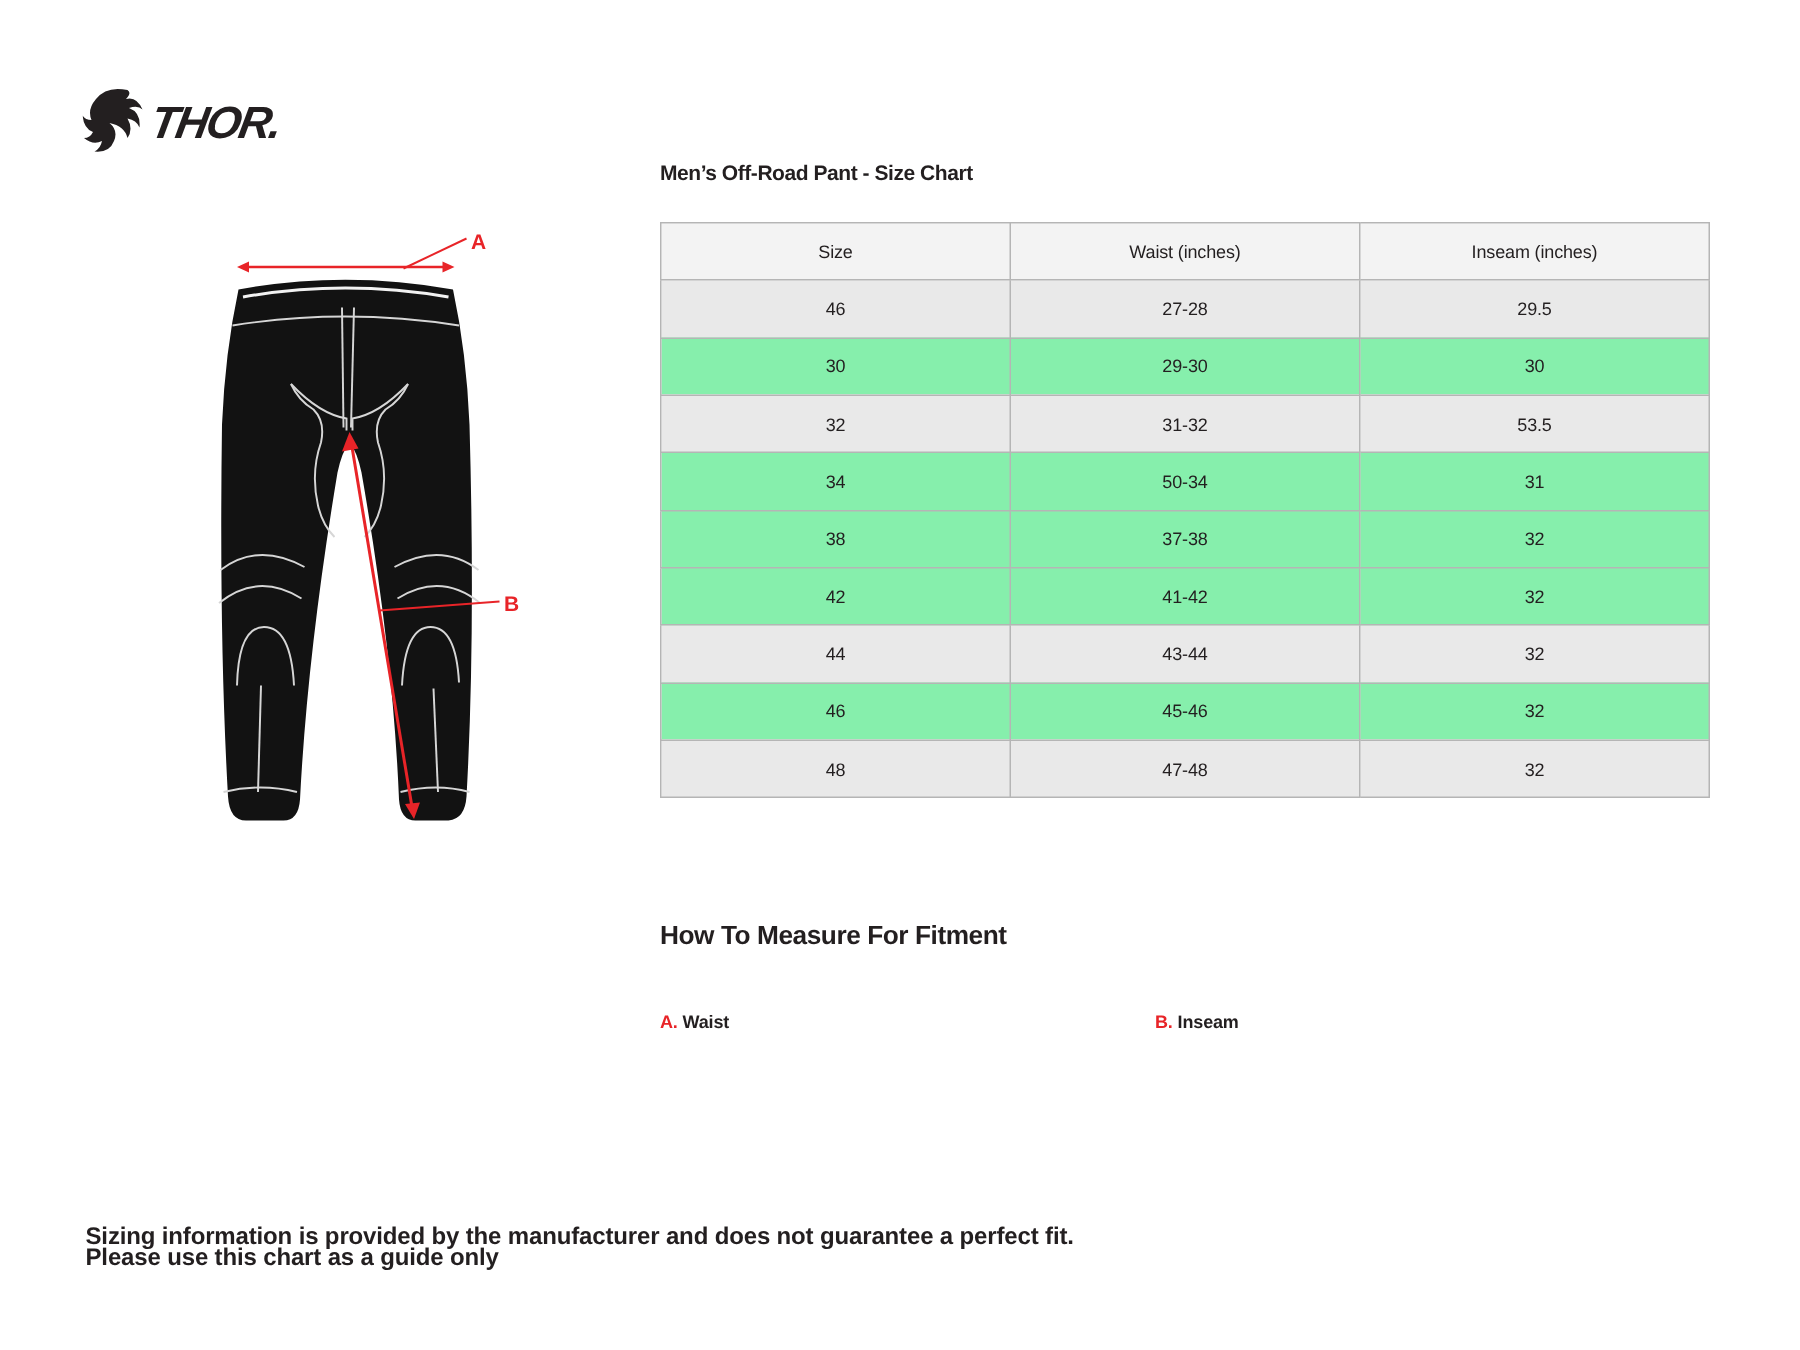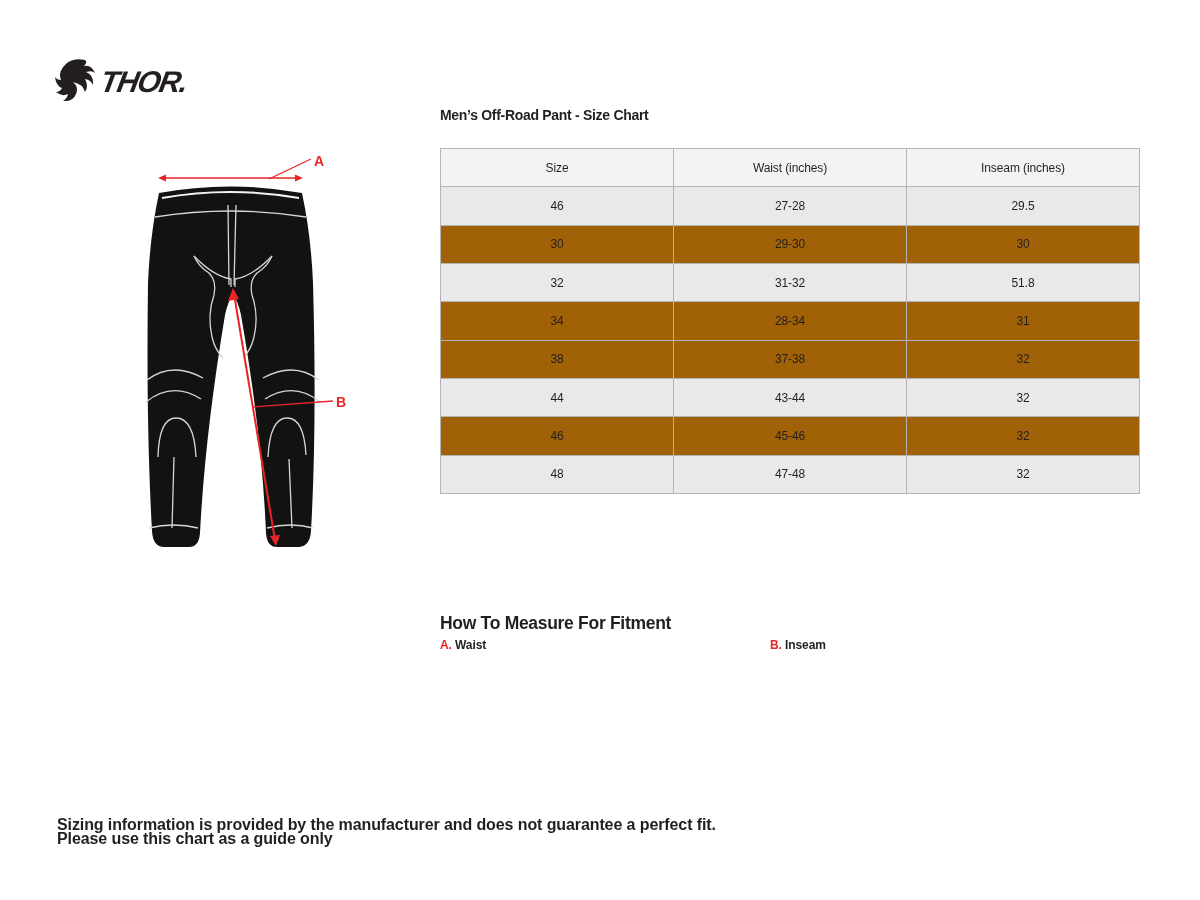--- a/index.html
+++ b/index.html
@@ -27,28 +27,28 @@
   }
   table.size-table th, table.size-table td {
     border: 1px solid #b5b5b5;
     height: 38.33px;
     text-align: center; vertical-align: middle;
     font-size: 12px; font-weight: 400; letter-spacing: -0.1px;
     color: #231f20;
   }
   table.size-table th { background: #f3f3f3; }
   table.size-table tr.alt td { background: #e9e9e9; }
-  table.size-table tr.plain td { background: #a16207; }
+  table.size-table tr.plain td { background: #86efac; }
 
   
   .measure-heading {
     position: absolute; left: 440px; top: 613px;
     font-size: 17.5px; font-weight: 700; letter-spacing: -0.3px;
   }
-  .measure-item { position: absolute; top: 638px; }
+  .measure-item { position: absolute; top: 674px; }
   .measure-item.a { left: 440px; width: 292px; }
   .measure-item.b { left: 770px; width: 278px; }
   .measure-label { font-size: 12px; font-weight: 700; letter-spacing: -0.1px; }
   .measure-label .letter { color: #e82428; }
   .measure-desc { font-size: 12px; line-height: 14.6px; letter-spacing: -0.1px; margin-top: 1px; }
 
   
   .footer {
     position: absolute; left: 57px; top: 818px;
     font-size: 16px; font-weight: 700; line-height: 13.5px; letter-spacing: -0.1px;
@@ -146,30 +146,35 @@
           <td>29.5</td>
         </tr>
         <tr class="plain">
           <td>30</td>
           <td>29-30</td>
           <td>30</td>
         </tr>
         <tr class="alt">
           <td>32</td>
           <td>31-32</td>
-          <td>51.8</td>
+          <td>53.5</td>
         </tr>
         <tr class="plain">
           <td>34</td>
-          <td>28-34</td>
+          <td>50-34</td>
           <td>31</td>
         </tr>
         <tr class="plain">
           <td>38</td>
           <td>37-38</td>
+          <td>32</td>
+        </tr>
+        <tr class="plain">
+          <td>42</td>
+          <td>41-42</td>
           <td>32</td>
         </tr>
         <tr class="alt">
           <td>44</td>
           <td>43-44</td>
           <td>32</td>
         </tr>
         <tr class="plain">
           <td>46</td>
           <td>45-46</td>

